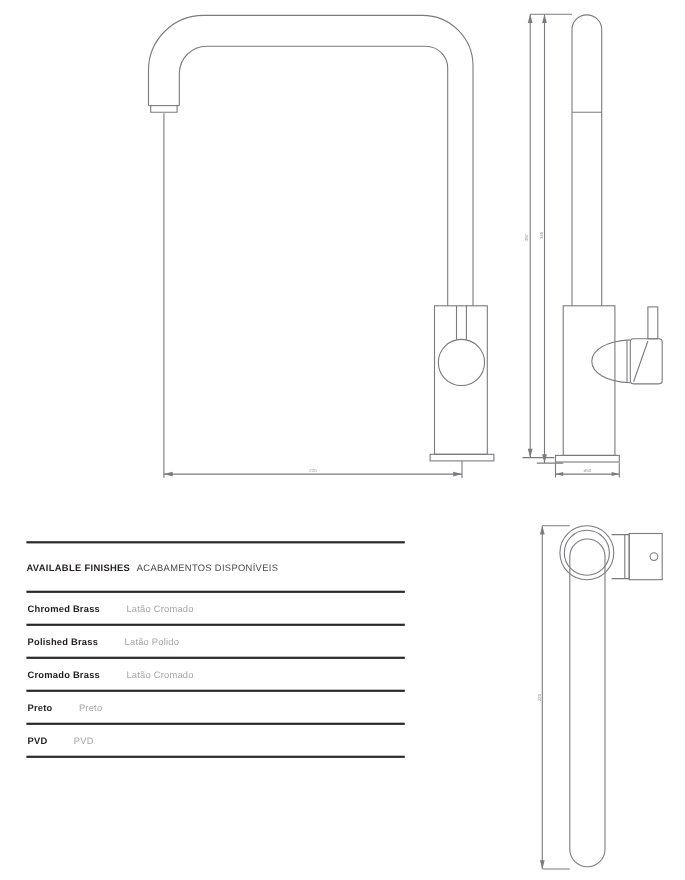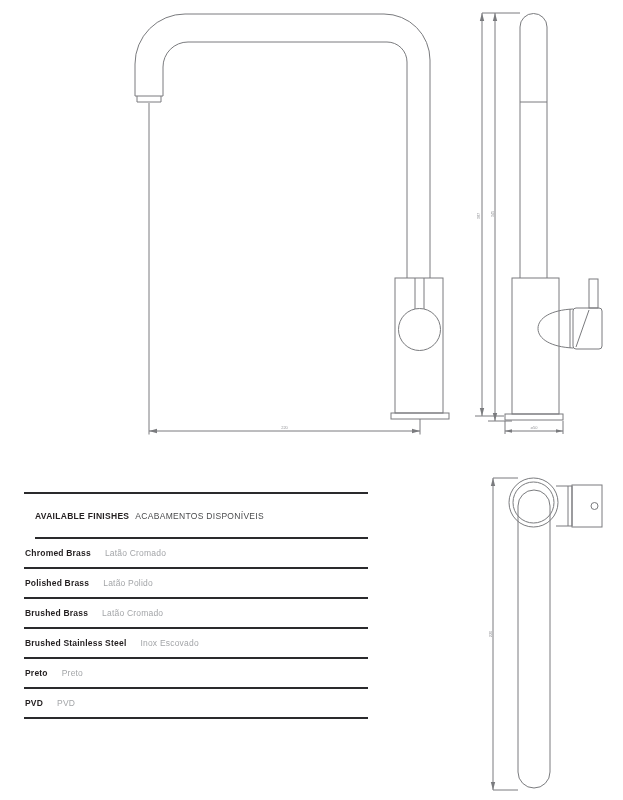--- a/index.html
+++ b/index.html
@@ -16,26 +16,26 @@
     font-size:4px; fill:#95969a; text-anchor:middle;
   }
   
   .finishes {
     position:absolute; left:24px; top:492px; width:344px;
     border-top:2px solid #2a2a2c;
   }
   .fin-header {
     box-sizing:border-box; height:45px;
     border-bottom:2px solid #2a2a2c;
-    display:flex; align-items:center; gap:6px;margin-left:11px;
+    display:flex; align-items:center; gap:6px;
   }
   .fin-row {
     box-sizing:border-box; height:30px;
     border-bottom:2px solid #2a2a2c;
-    display:flex; align-items:center; gap:14px; padding-left:1px;
+    display:flex; align-items:center; gap:24px; padding-left:1px;
   }
   .hdr-en { font-size:8.5px; font-weight:bold; color:#231f20; letter-spacing:.3px; }
   .hdr-pt { font-size:8.5px; font-weight:normal; color:#4a4b4d; letter-spacing:.3px; }
   .row-en { font-size:8.5px; font-weight:bold; color:#231f20; letter-spacing:.2px; }
   .row-pt { font-size:8.5px; color:#a3a5a8; letter-spacing:.2px; }
 </style>
 </head>
 <body>
 
 <svg class="drawing" width="623" height="800" viewBox="0 0 623 800">
@@ -143,26 +143,22 @@
 
   <div class="fin-row">
     <span class="row-en">Chromed Brass</span>
     <span class="row-pt">Latão Cromado</span>
   </div>
   <div class="fin-row">
     <span class="row-en">Polished Brass</span>
     <span class="row-pt">Latão Polido</span>
   </div>
   <div class="fin-row">
-    <span class="row-en">Brushed Brass</span>
+    <span class="row-en">Cromado Brass</span>
     <span class="row-pt">Latão Cromado</span>
-  </div>
-  <div class="fin-row">
-    <span class="row-en">Brushed Stainless Steel</span>
-    <span class="row-pt">Inox Escovado</span>
   </div>
   <div class="fin-row">
     <span class="row-en">Preto</span>
     <span class="row-pt">Preto</span>
   </div>
   <div class="fin-row">
     <span class="row-en">PVD</span>
     <span class="row-pt">PVD</span>
   </div>
 </div>

